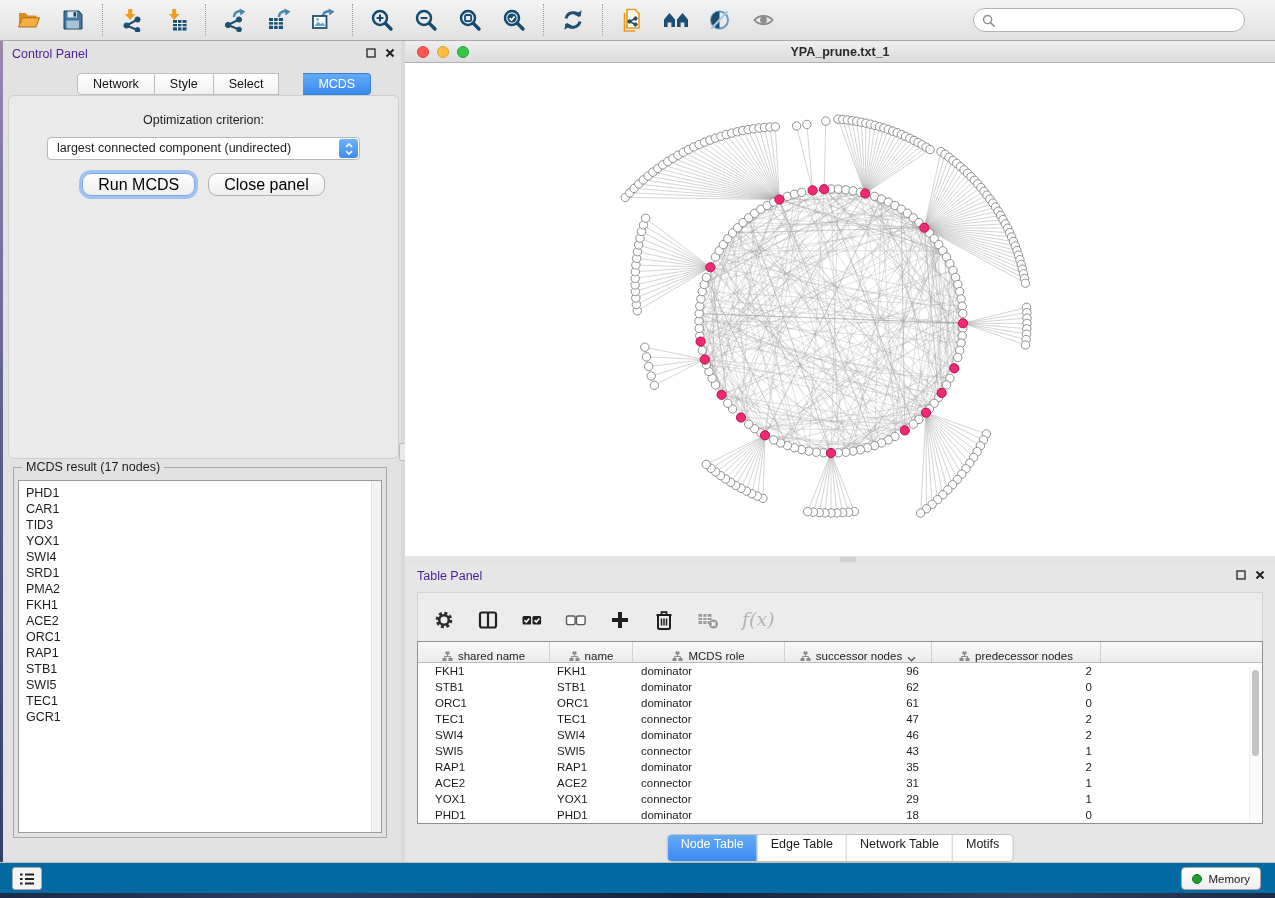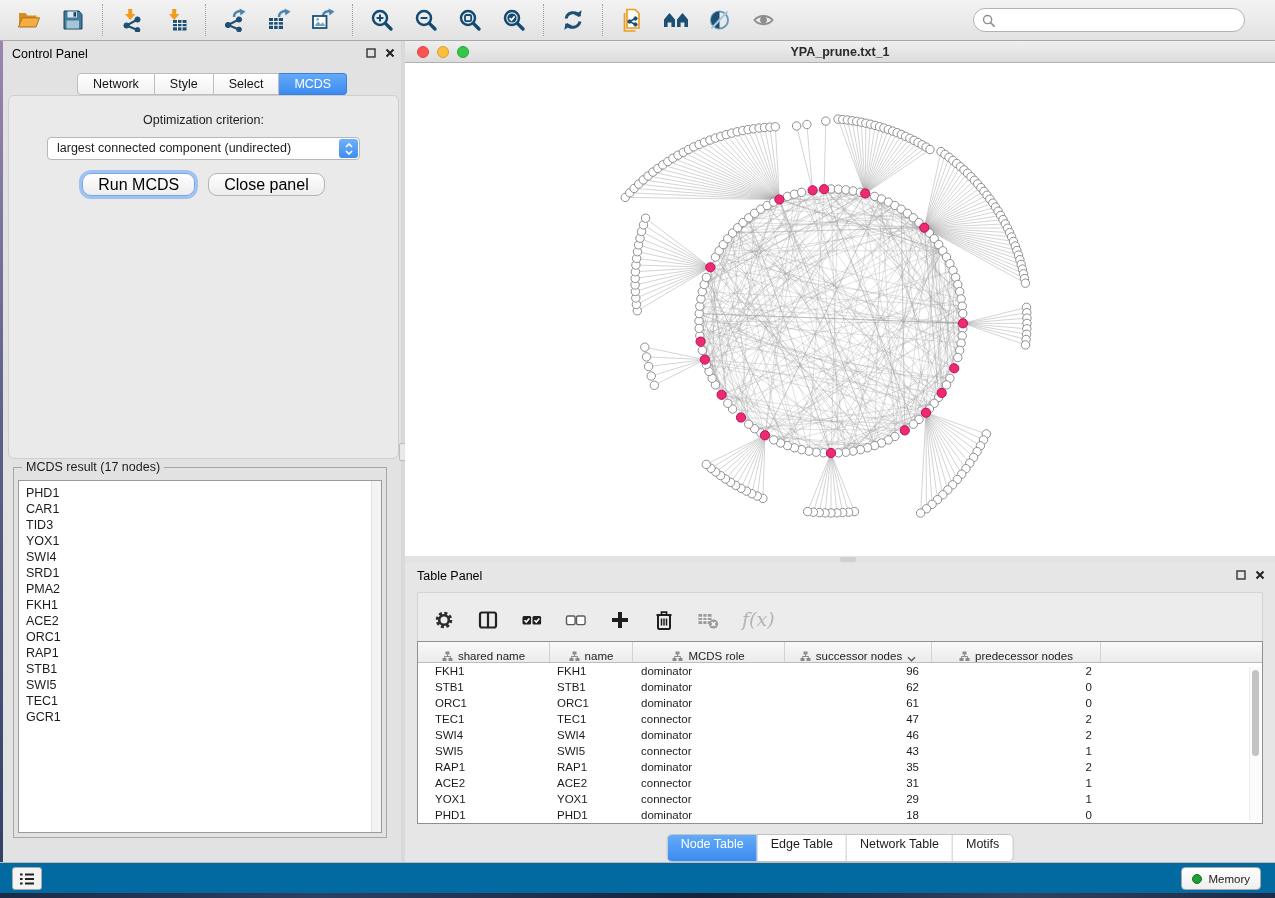--- a/index.html
+++ b/index.html
@@ -22,29 +22,29 @@
 
   
   .left-strip{position:absolute;left:0;top:41px;width:3px;bottom:5px;
     background:linear-gradient(#9a86ae,#62648c 40%,#2e4063);}
   .bottom-strip{position:absolute;left:0;right:0;bottom:0;height:5px;
     background:linear-gradient(90deg,#1c2b47,#2c4063 25%,#16233b 55%,#31425e 80%,#1c2b47);}
 
   
   .control-panel{position:absolute;left:3px;top:41px;width:402px;bottom:36px;background:#e2e2e2;}
   .panel-header{position:relative;height:26px;}
-  .panel-title{position:absolute;left:9px;top:6px;font-size:12.5px;color:#000000;}
+  .panel-title{position:absolute;left:9px;top:6px;font-size:12.5px;color:#4c1d95;}
   .win-btns{position:absolute;right:10px;top:7px;display:flex;gap:9px;align-items:center;}
   .float-btn svg,.close-btn svg{display:block;}
   .cp-tabs{position:absolute;left:74px;top:32px;display:flex;}
   .tab{height:22px;line-height:20px;padding:0 15px;font-size:12.5px;background:linear-gradient(#ffffff,#f1f1f1);
     border:1px solid #bdbdbd;border-left-width:0;color:#111;}
   .tab:first-child{border-left-width:1px;border-radius:4px 0 0 4px;}
   .tab:last-child{border-radius:0 4px 4px 0;}
-  .tab.active{background:linear-gradient(#64aaf8,#3b8bf0);color:#fff;border-color:#3a7fd8;}
+  .tab.active{background:linear-gradient(#64aaf8,#3b8bf0);color:#fff;border-color:#3a7fd8;margin-left:24px;}
   .cp-content{position:absolute;left:5px;right:6px;top:54px;height:364px;background:#eaeaea;
     border:1px solid #cecece;border-radius:6px;}
   .opt-label{text-align:center;margin-top:17px;font-size:12.5px;}
   .mac-select{position:relative;margin:10px auto 8px;width:313px;height:23px;background:#fff;
     border:1px solid #b7b7b7;border-radius:4px;font-size:12.5px;line-height:21px;padding:0 26px 0 9px;
     white-space:nowrap;overflow:hidden;}
   .select-stepper{position:absolute;right:1px;top:1px;bottom:1px;width:19px;border-radius:3px;
     background:linear-gradient(#6fb2fb,#3e8df2);display:flex;flex-direction:column;align-items:center;justify-content:center;gap:2px;}
   .btn-row{display:flex;justify-content:center;gap:13px;margin-top:13px;}
   .mac-btn{height:23px;padding:0 15px;font-size:16px;background:linear-gradient(#ffffff,#ededed);

